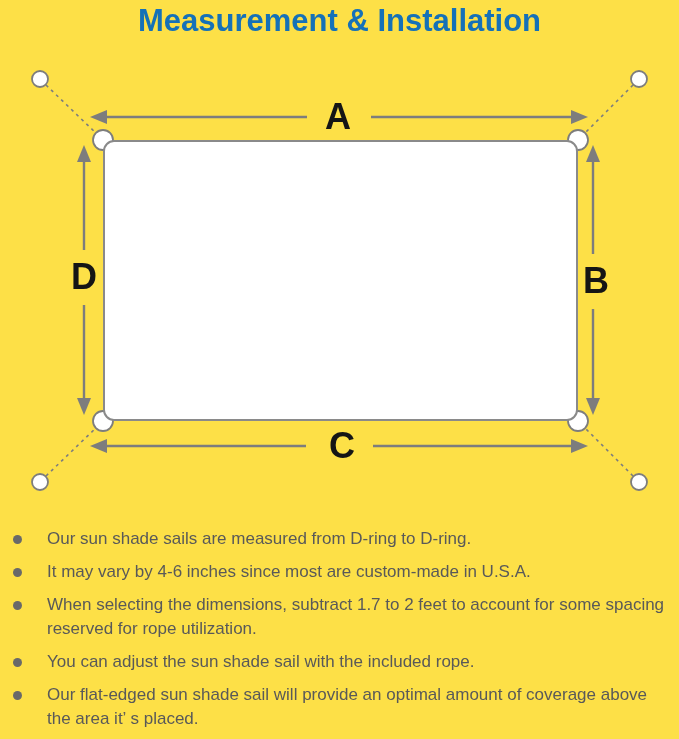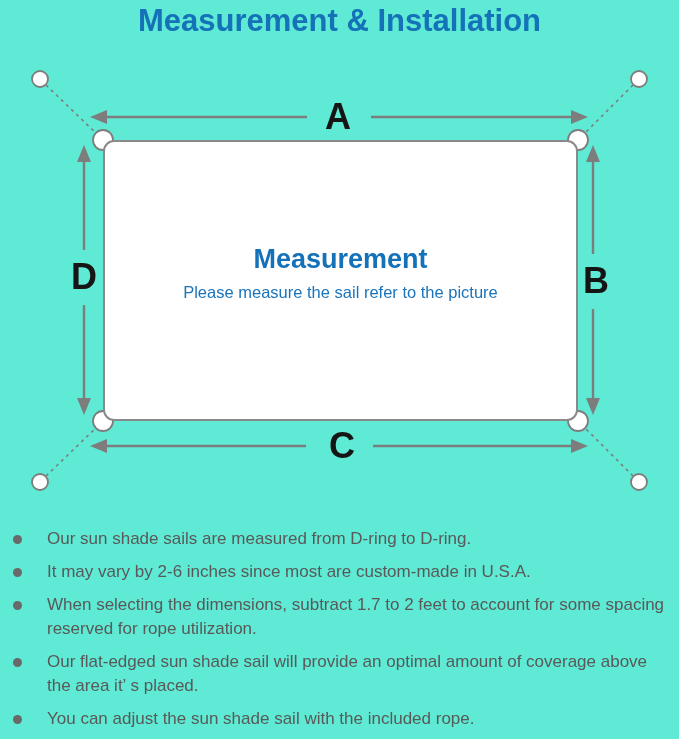--- a/index.html
+++ b/index.html
@@ -1,17 +1,17 @@
 <!DOCTYPE html>
 <html><head>
 <meta charset="utf-8">
 <style>
   html,body{margin:0;padding:0;background:#fff;}
   .page{
-    position:relative;width:679px;height:739px;background:#5eead4;overflow:hidden;
+    position:relative;width:679px;height:739px;background:#fde047;overflow:hidden;
     font-family:"Liberation Sans",sans-serif;
   }
   .main-title{
     position:absolute;top:0;left:0;width:679px;text-align:center;
     font-size:31px;font-weight:bold;color:#1571b8;padding-top:3px;
   }
   .diagram{position:absolute;top:60px;left:0;width:679px;height:460px;}
   .diagram svg{position:absolute;top:0;left:0;}
   .dim-label{
     position:absolute;transform:translate(-50%,-50%);
@@ -87,44 +87,40 @@
         <line x1="593" y1="249" x2="593" y2="345"></line>
         <polygon points="593,355 586,338 600,338" stroke="none"></polygon>
       </g>
     </svg>
 
     <div class="dim-label label-a">A</div>
     <div class="dim-label label-b">B</div>
     <div class="dim-label label-c">C</div>
     <div class="dim-label label-d">D</div>
 
-    <div class="center-text">
-      <p class="center-title">Measurement</p>
-      <p class="center-sub">Please measure the sail refer to the picture</p>
-    </div>
   </div>
 
   <div class="notes">
     <ul>
       <li>
         <span class="dot"></span>
         <span>Our sun shade sails are measured from D-ring to D-ring.</span>
       </li>
       <li>
         <span class="dot"></span>
-        <span>It may vary by 2-6 inches since most are custom-made in U.S.A.</span>
+        <span>It may vary by 4-6 inches since most are custom-made in U.S.A.</span>
       </li>
       <li>
         <span class="dot"></span>
         <span>When selecting the dimensions, subtract 1.7 to 2 feet to account for some spacing reserved for rope utilization.</span>
       </li>
       <li>
         <span class="dot"></span>
-        <span>Our flat-edged sun shade sail will provide an optimal amount of coverage above the area it’ s placed.</span>
+        <span>You can adjust the sun shade sail with the included rope.</span>
       </li>
       <li>
         <span class="dot"></span>
-        <span>You can adjust the sun shade sail with the included rope.</span>
+        <span>Our flat-edged sun shade sail will provide an optimal amount of coverage above the area it’ s placed.</span>
       </li>
     </ul>
   </div>
 
 </div>
 
 </body></html>

